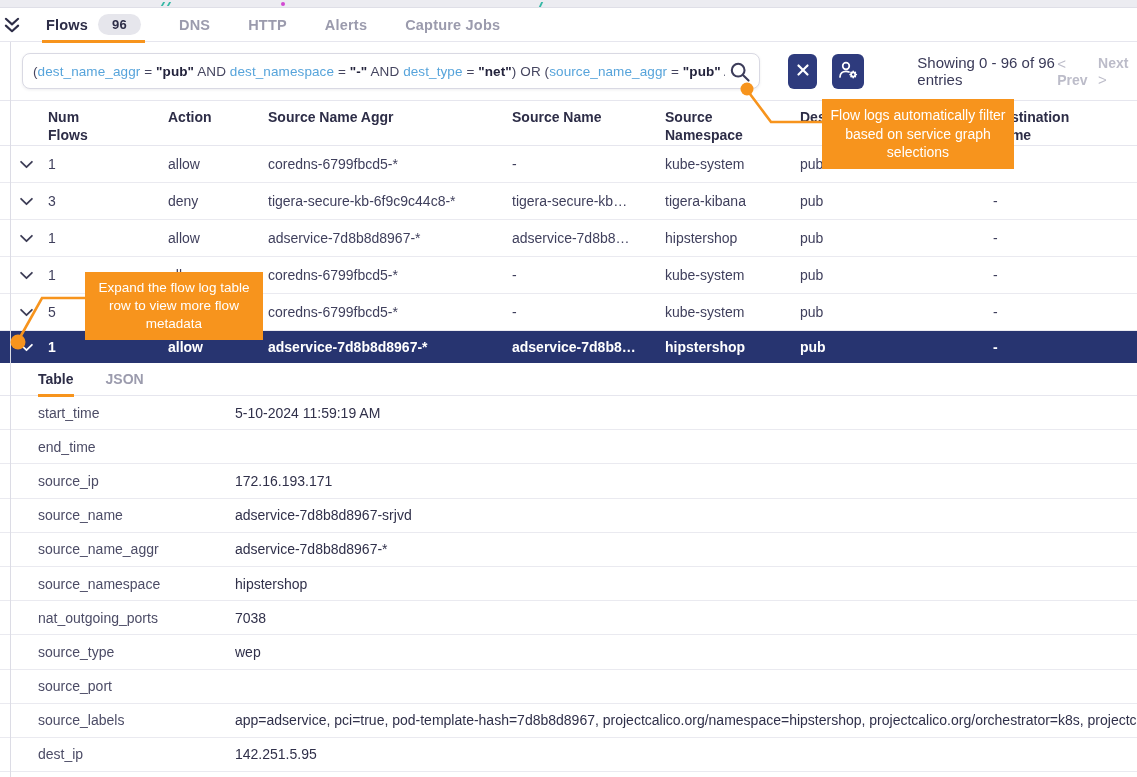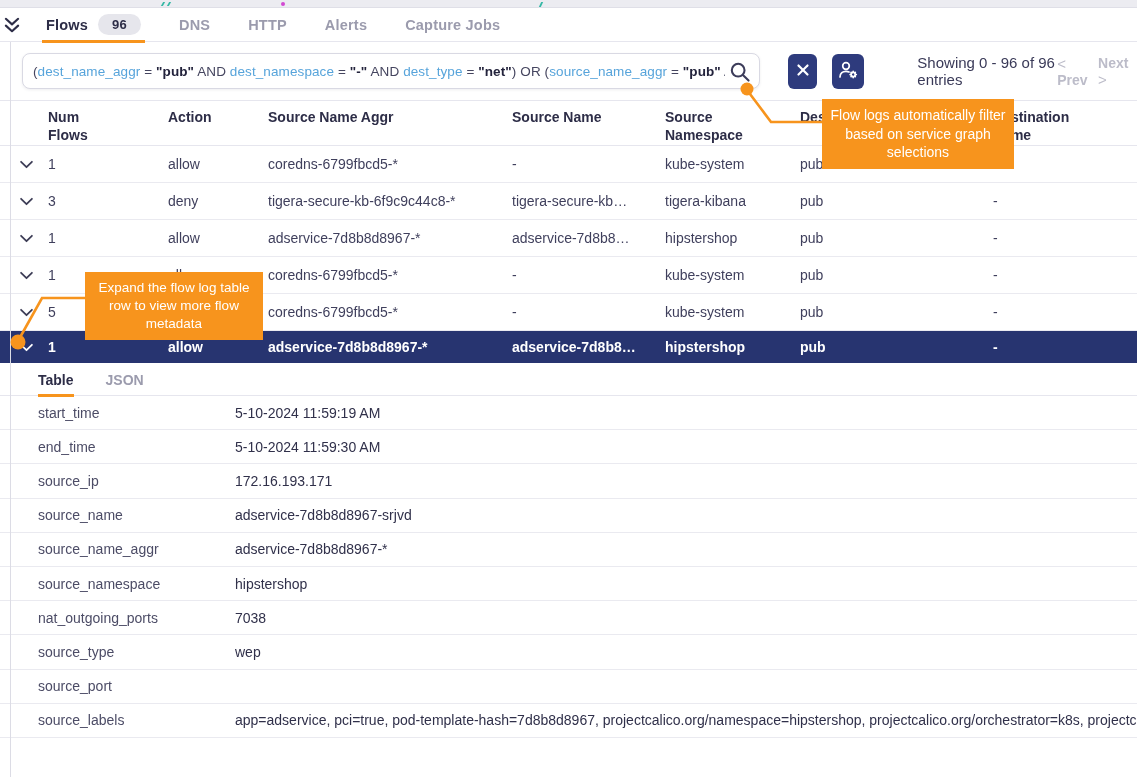--- a/index.html
+++ b/index.html
@@ -53,21 +53,21 @@
   .fhead { height:45px; align-items:start; padding-top:8px; border-bottom:1px solid #e6e6ee;
            font-size:14px; font-weight:700; color:#2d2d47; line-height:1.25; }
   .frow { height:37px; border-bottom:1px solid #eaeaf0; font-size:14px; color:#3f3f5c; }
   .frow .cell { white-space:nowrap; overflow:hidden; }
   .frow.selected { height:32px; background:#273470; color:#fff; font-weight:700; border-bottom:none; }
   .chev-cell { display:flex; align-items:center; color:#3c3c55; cursor:pointer; }
   .frow.selected .chev-cell { color:#fff; }
   .h-0 { max-width:52px; } .h-4 { max-width:94px; } .h-6 { max-width:106px; }
 
   
-  .dtabs { display:flex; height:33px; padding-left:38px; border-bottom:1px solid #e6e6ee; }
+  .dtabs { display:flex; align-items:center; height:33px; padding-left:38px; border-bottom:1px solid #e6e6ee; }
   .dtab { position:relative; height:33px; display:flex; align-items:center; margin-right:32px;
           font-size:14px; font-weight:700; color:#9b9bad; cursor:pointer; }
   .dtab.active { color:#2d2d47; }
   .dtab.active::after { content:""; position:absolute; left:0; right:0; bottom:-1px; height:3px; background:#F7941D; }
   .kvrow { display:grid; grid-template-columns:197px minmax(0,1fr); align-items:center; height:34.2px;
            padding-left:38px; border-bottom:1px solid #eaeaf0; font-size:14px; }
   .kvrow .k { color:#4c4c66; }
   .kvrow .v { color:#30304a; white-space:nowrap; overflow:hidden; }
 
   
@@ -266,21 +266,20 @@
       <div class="dtab active">Table</div>
       <div class="dtab">JSON</div>
     </div>
   <div id="kvlist">
       <div class="kvrow">
         <span class="k">start_time</span>
         <span class="v">5-10-2024 11:59:19 AM</span>
       </div>
       <div class="kvrow">
         <span class="k">end_time</span>
-        <span class="v">5-10-2024 11:59:30 AM</span>
       </div>
       <div class="kvrow">
         <span class="k">source_ip</span>
         <span class="v">172.16.193.171</span>
       </div>
       <div class="kvrow">
         <span class="k">source_name</span>
         <span class="v">adservice-7d8b8d8967-srjvd</span>
       </div>
       <div class="kvrow">
@@ -299,20 +298,24 @@
         <span class="k">source_type</span>
         <span class="v">wep</span>
       </div>
       <div class="kvrow">
         <span class="k">source_port</span>
         <span class="v"></span>
       </div>
       <div class="kvrow">
         <span class="k">source_labels</span>
         <span class="v">app=adservice, pci=true, pod-template-hash=7d8b8d8967, projectcalico.org/namespace=hipstershop, projectcalico.org/orchestrator=k8s, projectc</span>
+      </div>
+      <div class="kvrow">
+        <span class="k">dest_ip</span>
+        <span class="v">142.251.5.95</span>
       </div>
     </div>
 
   <div class="left-rail"></div>
 
   <svg class="anno-svg" width="1137" height="777" viewBox="0 0 1137 777">
     <g stroke="#F7941D" stroke-width="2.6" fill="none">
       <path d="M747,90 L771,122 L823,122"></path>
       <path d="M18,341 L42,298 L86,298"></path>
     </g>

